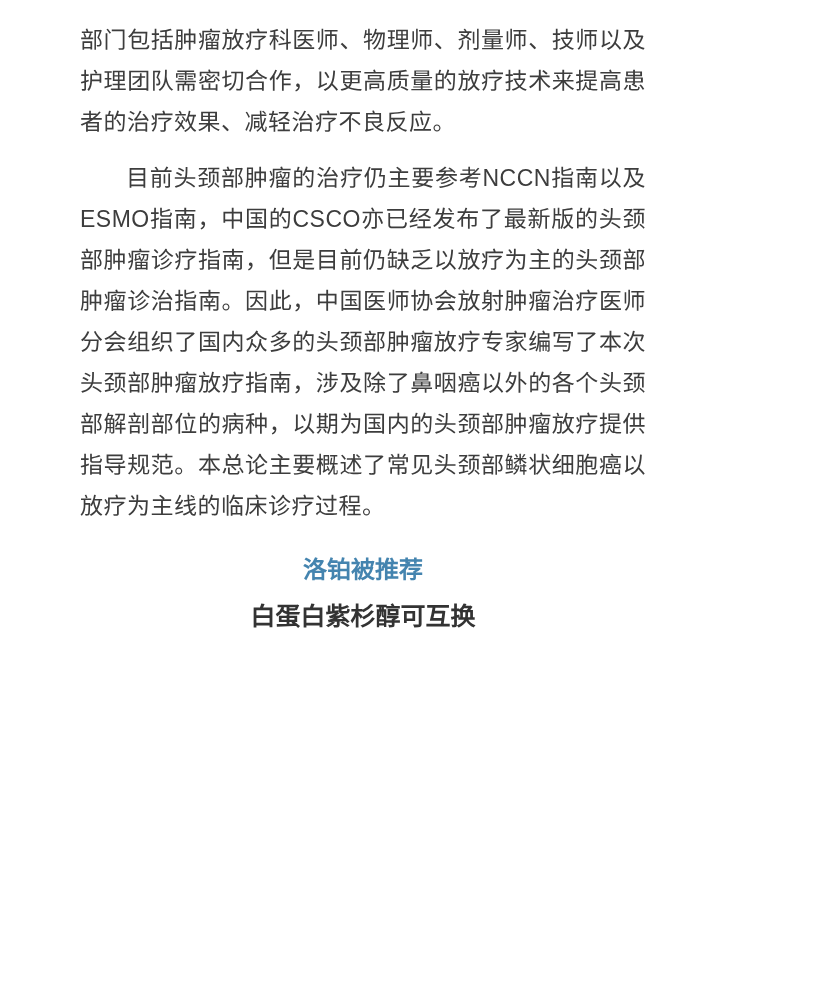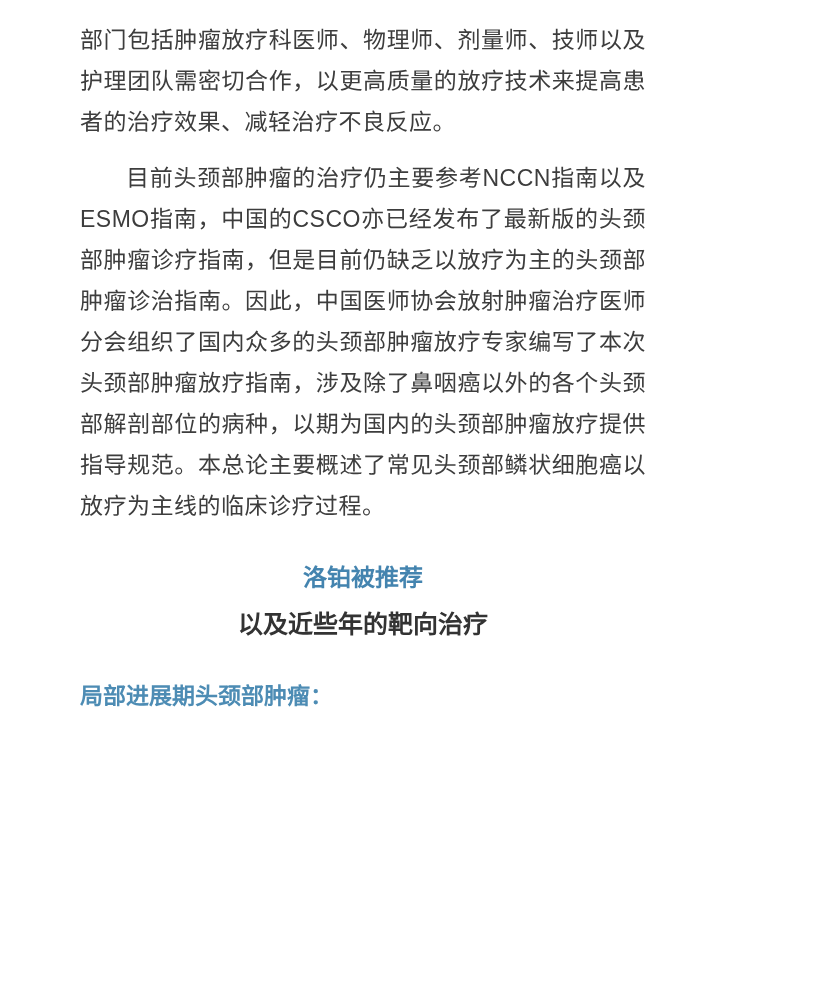--- a/index.html
+++ b/index.html
@@ -29,21 +29,21 @@
     letter-spacing: 0.5px;
   }
   .body-paragraph.indented {
     text-indent: 2em;
     margin-top: 15px;
   }
   .para-gap {
     margin-top: 46px;
   }
   .highlight-heading {
-    margin: 36px 0 0 0;
+    margin: 28px 0 0 0;
     font-size: 24px;
     line-height: 30px;
     font-weight: bold;
     color: #4484af;
     text-align: center;
   }
   .section-heading {
     margin: 14px 0 0 0;
     font-size: 25px;
     line-height: 34px;
@@ -67,18 +67,17 @@
 <body>
 
 <div class="page">
 
   <p class="body-paragraph">部门包括肿瘤放疗科医师、物理师、剂量师、技师以及护理团队需密切合作，以更高质量的放疗技术来提高患者的治疗效果、减轻治疗不良反应。</p>
 
   <p class="body-paragraph indented para-gap">目前头颈部肿瘤的治疗仍主要参考NCCN指南以及ESMO指南，中国的CSCO亦已经发布了最新版的头颈部肿瘤诊疗指南，但是目前仍缺乏以放疗为主的头颈部肿瘤诊治指南。因此，中国医师协会放射肿瘤治疗医师分会组织了国内众多的头颈部肿瘤放疗专家编写了本次头颈部肿瘤放疗指南，涉及除了鼻咽癌以外的各个头颈部解剖部位的病种，以期为国内的头颈部肿瘤放疗提供指导规范。本总论主要概述了常见头颈部鳞状细胞癌以放疗为主线的临床诊疗过程。</p>
 
   <h2 class="highlight-heading">洛铂被推荐</h2>
 
-  <h1 class="section-heading">以及近些年的靶向治疗</h1>
+  <h1 class="section-heading">白蛋白紫杉醇可互换</h1>
 
-  <h3 class="subsection-heading">局部进展期头颈部肿瘤：</h3>
 
 
 </div>
 
 </body></html>

